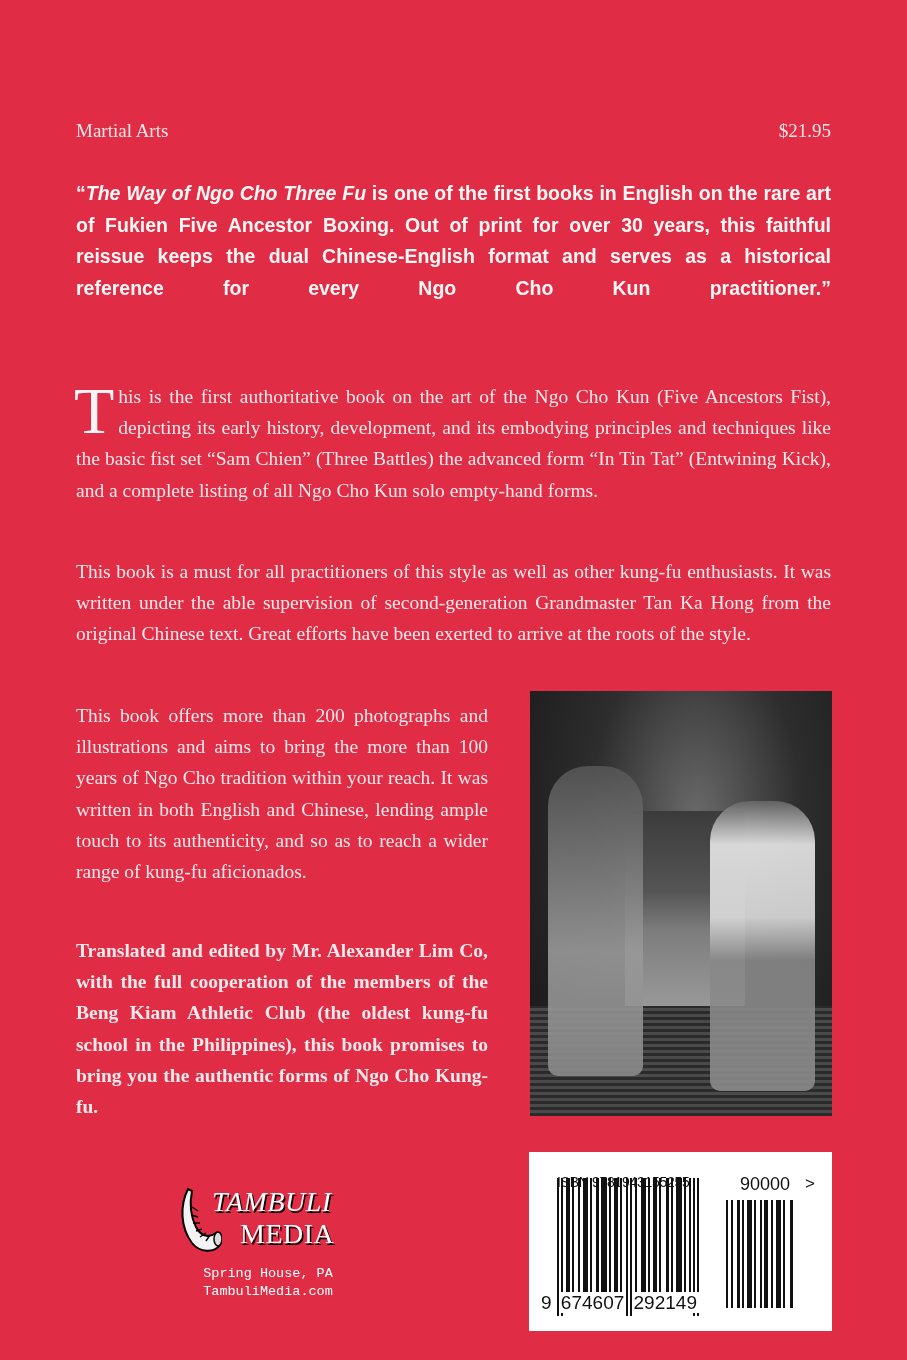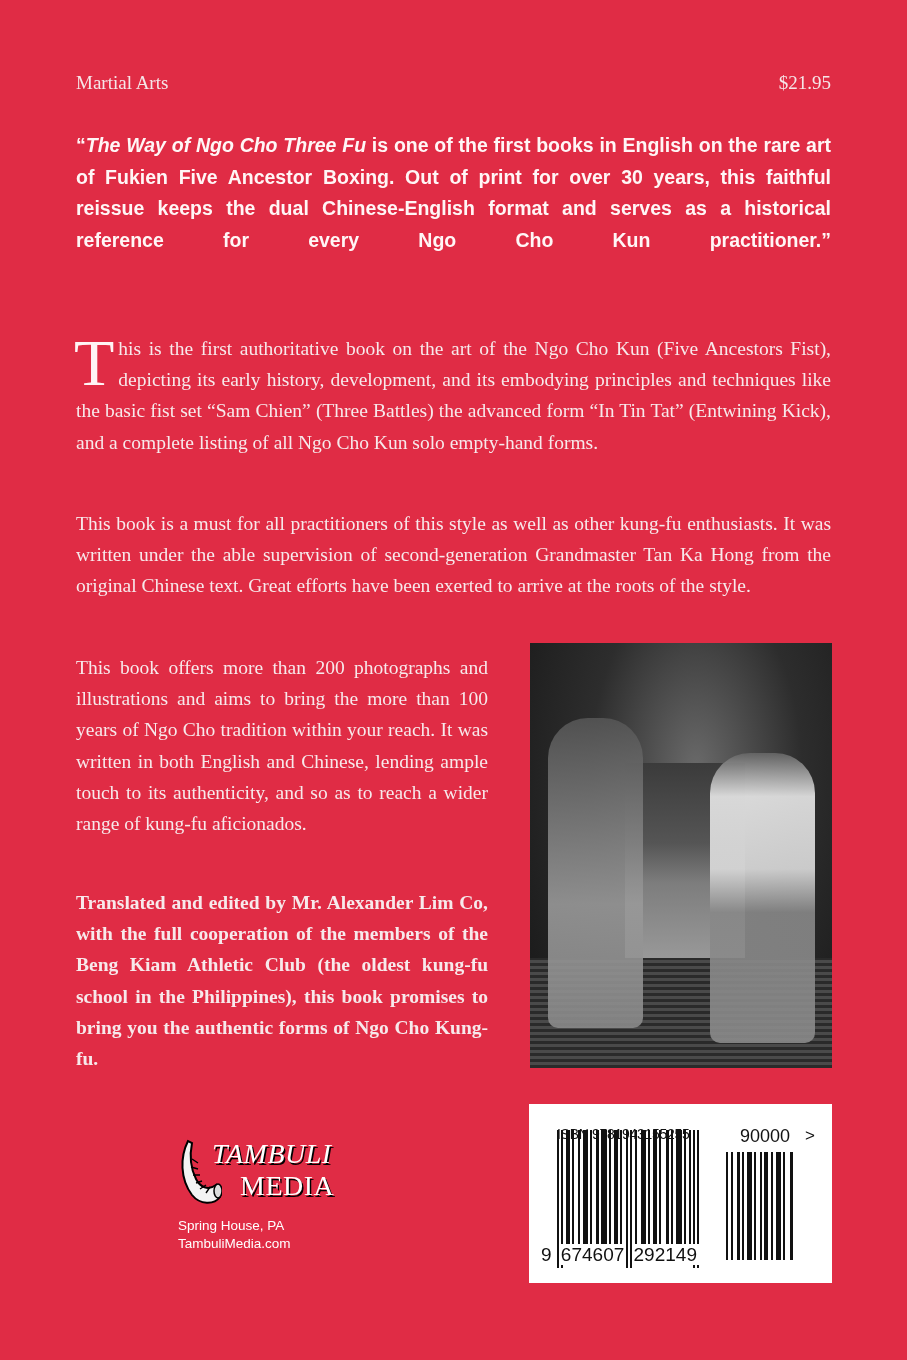--- a/index.html
+++ b/index.html
@@ -2,21 +2,21 @@
 <html><head>
 <meta charset="utf-8">
 <style>
   html, body { margin: 0; padding: 0; }
   body {
     width: 907px; height: 1360px; overflow: hidden;
     background: #E02C45;
     position: relative;
     color: #F7EDEE;
   }
-  .cover { position: absolute; inset: 0; background: #E02C45; }
+  .cover { position: absolute; inset: 0; background: #E02C45; margin-top: 48px; }
 
   .header-row {
     position: absolute; left: 76px; right: 76px; top: 72px;
     display: flex; justify-content: space-between;
     font-family: "Liberation Serif", "DejaVu Serif", serif;
     font-size: 19px; color: #F5E6E8;
   }
 
   .blurb {
     position: absolute; left: 76px; width: 755px; top: 130px;
@@ -79,22 +79,22 @@
     position: absolute; left: 178px; top: 1139px; width: 180px; height: 120px;
   }
   .logo .horn { position: absolute; left: 0; top: 0; width: 44px; height: 68px; }
   .logo .word1, .logo .word2 {
     position: absolute; font-family: "Liberation Serif", "DejaVu Serif", serif;
     color: #fff; text-shadow: 1.5px 1.5px 0 #000; letter-spacing: 0.5px;
   }
   .logo .word1 { left: 34px; top: 0; font-size: 28px; line-height: 30px; font-style: italic; }
   .logo .word2 { left: 62px; top: 32px; font-size: 28px; line-height: 30px; }
   .logo .sub {
-    position: absolute; left: 0; width: 180px; text-align: left;
-    font-family: Liberation Sans, sans-serif;
+    position: absolute; left: 0; width: 180px; text-align: center;
+    font-family: Liberation Mono, monospace;
     font-size: 13.5px; color: #fff; line-height: 18px;
   }
   .logo .sub1 { top: 78px; }
   .logo .sub2 { top: 96px; }
 
   .barcode-box {
     position: absolute; left: 529px; top: 1104px; width: 303px; height: 179px;
     background: #fff;
   }
   .barcode-box .isbn {

